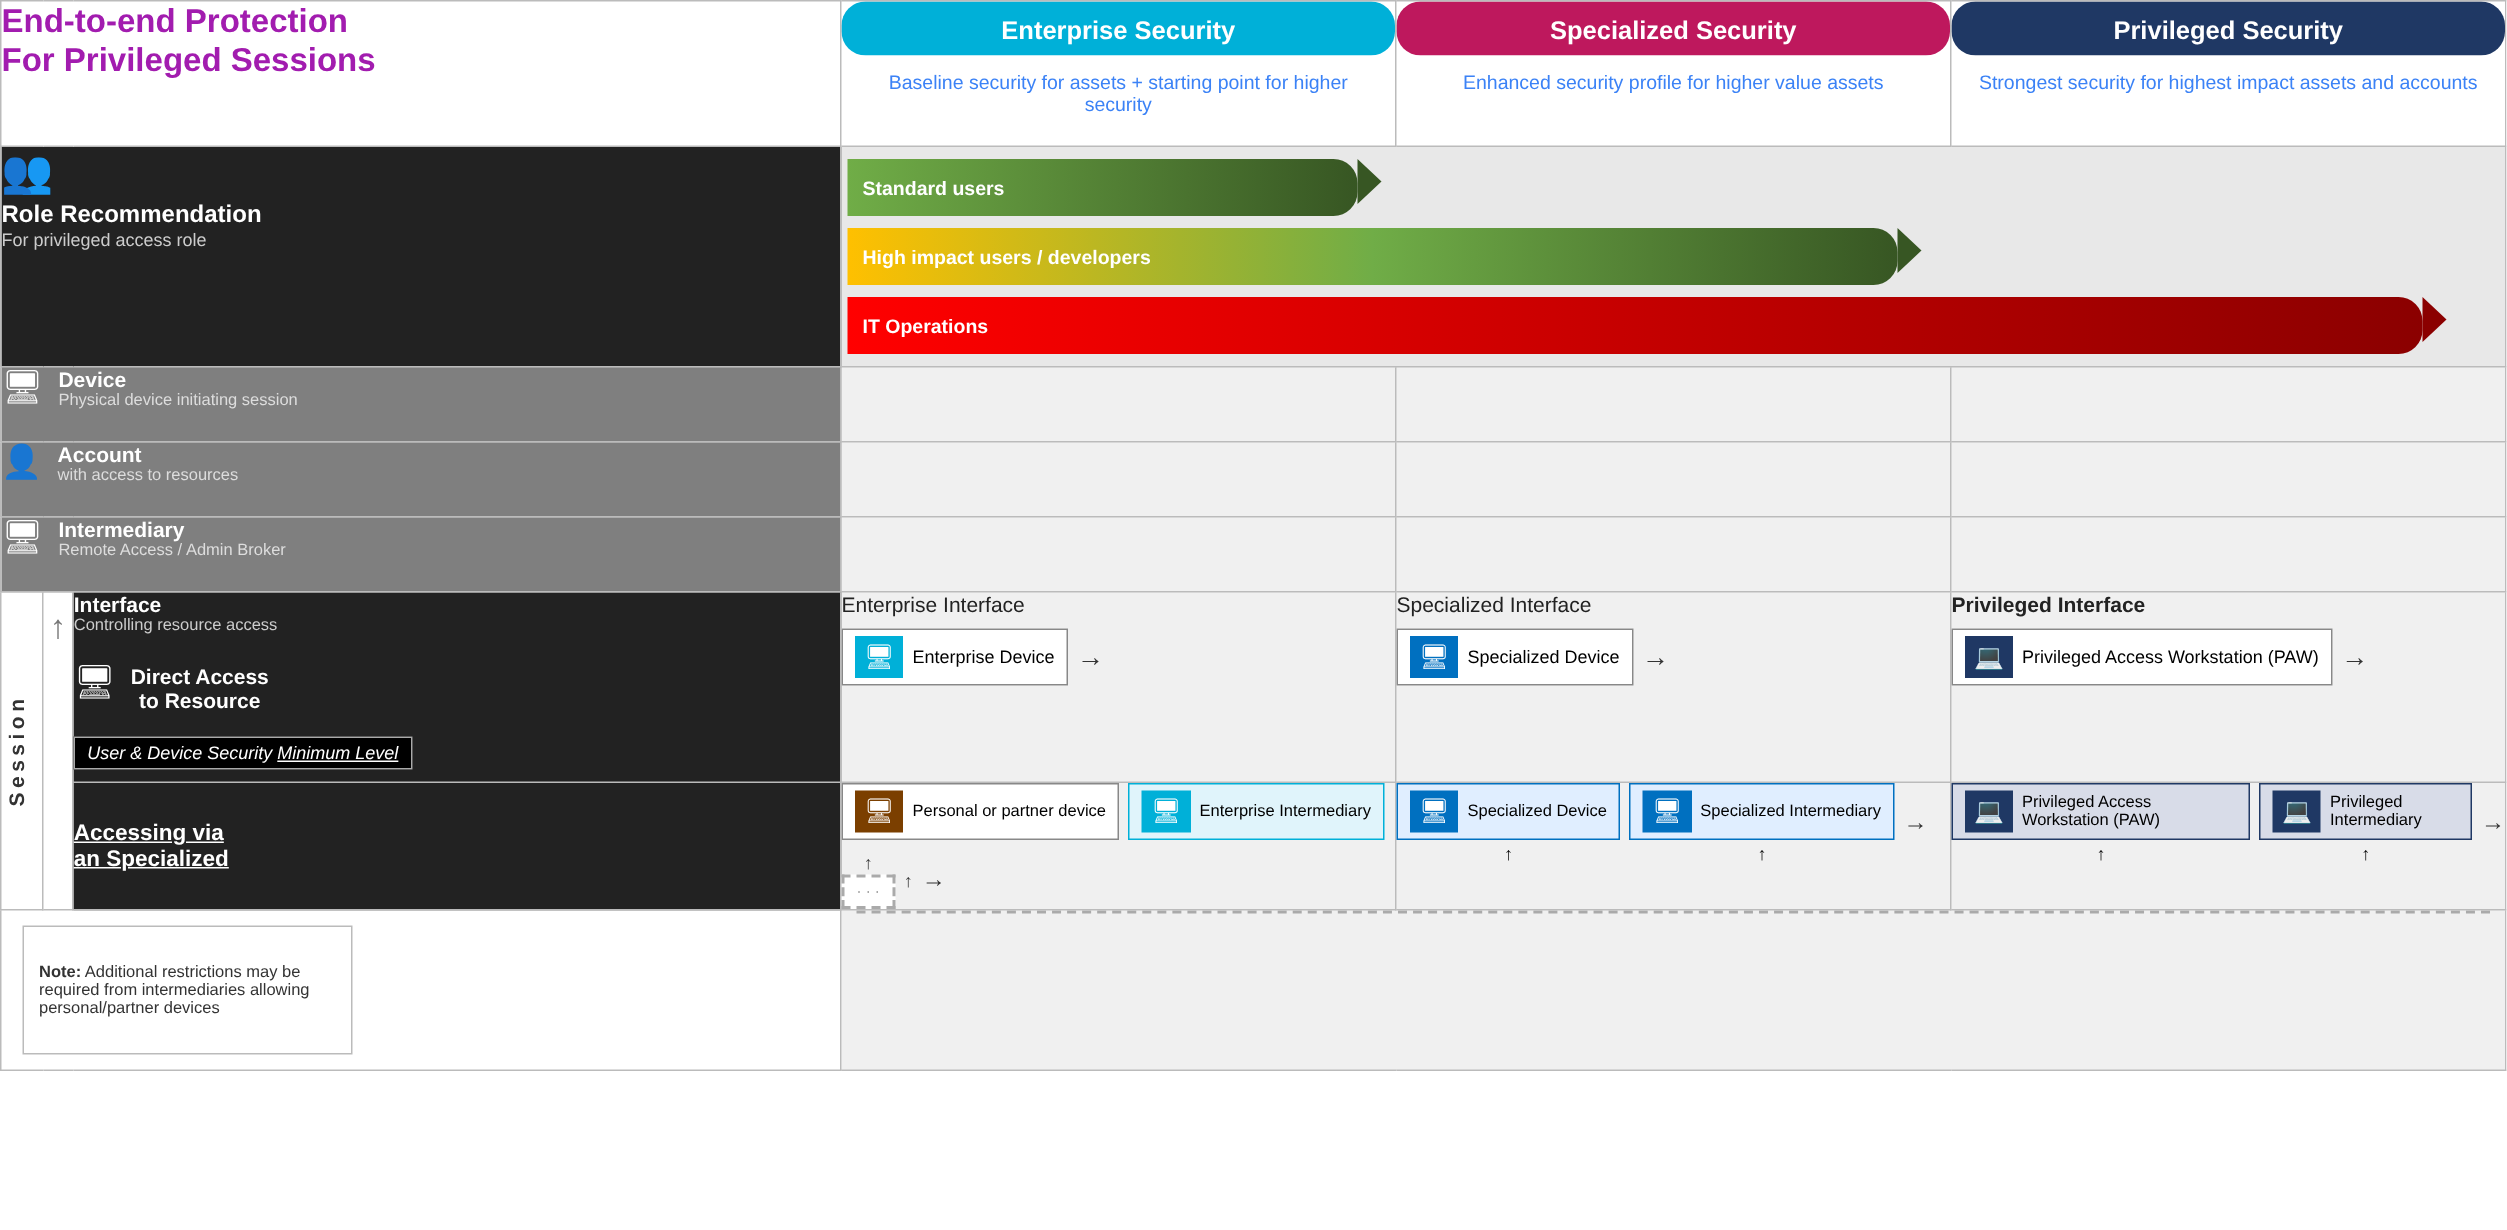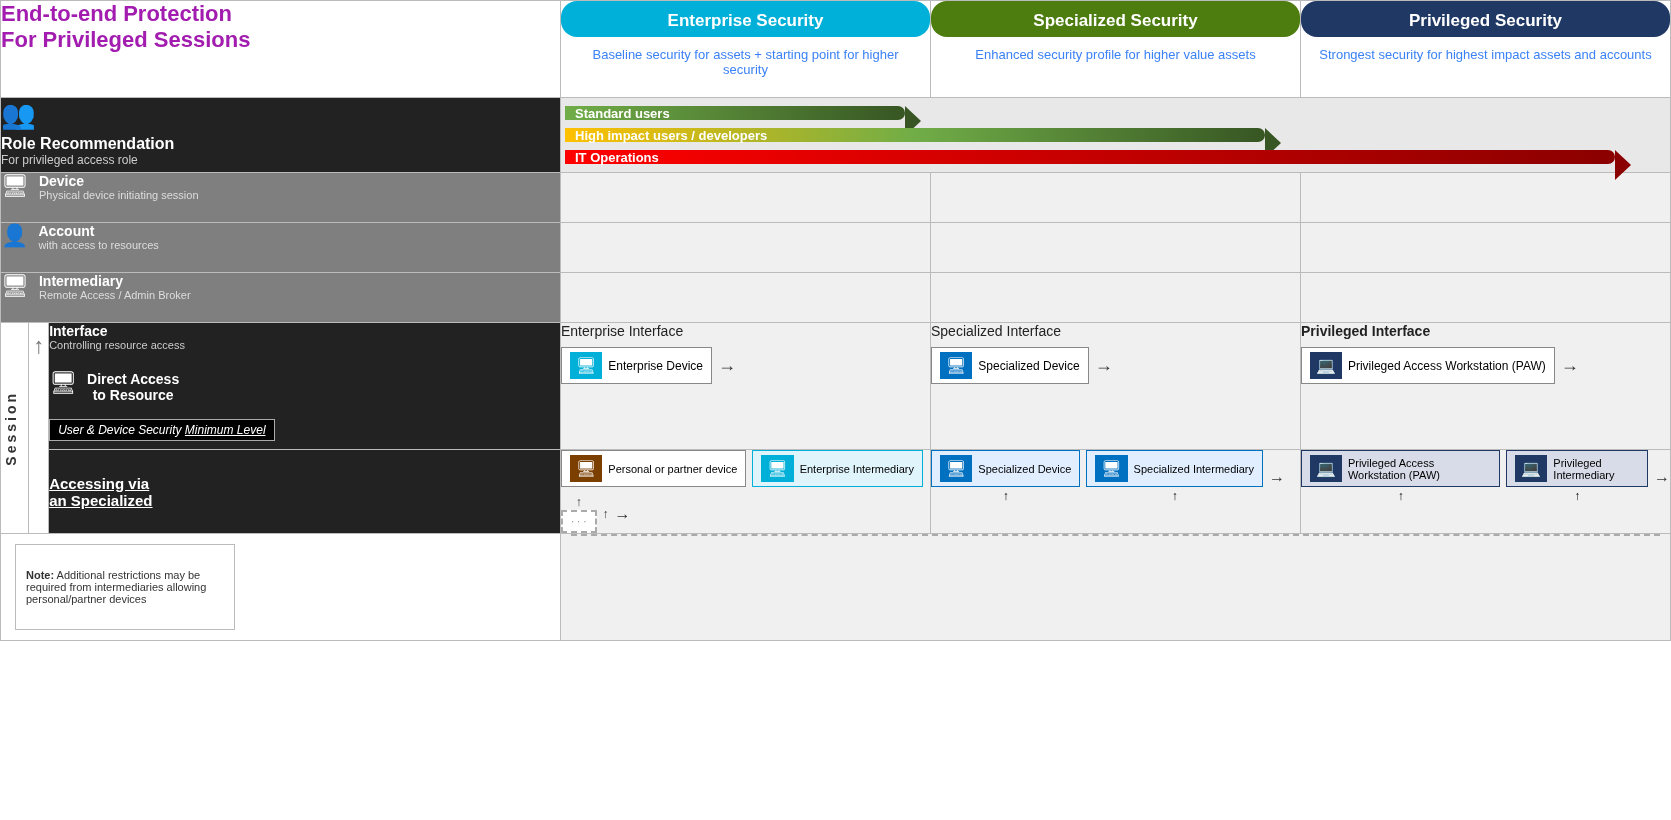--- a/index.html
+++ b/index.html
@@ -23,21 +23,21 @@
       background: #fff;
       vertical-align: middle;
     }
     .header-title-cell h1 {
       font-size: 22px;
       font-weight: 900;
       line-height: 1.2;
       color: #a21caf;
     }
     .col-enterprise { background: #00B0D8; }
-    .col-specialized { background: #4d7c0f; }
+    .col-specialized { background: #be185d; }
     .col-privileged { background: #1F3864; }
 
     .security-header {
       color: #fff;
       font-weight: 700;
       font-size: 17px;
       padding: 10px 12px 6px;
       text-align: center;
       border-radius: 16px;
     }
@@ -65,21 +65,21 @@
       padding: 10px 10px;
       vertical-align: middle;
       padding-left: 10px;
     }
 
     
     .arrow-container { display: flex; flex-direction: column; gap: 8px; padding: 8px 4px; }
     .arrow-bar {
       display: flex;
       align-items: center;
-      height: 14px;
+      height: 38px;
       border-radius: 0 16px 16px 0;
       position: relative;
       padding: 0 14px 0 10px;
       font-weight: 700;
       font-size: 13px;
       color: #fff;
     }
     .arrow-bar::after {
       content: '';
       position: absolute;

